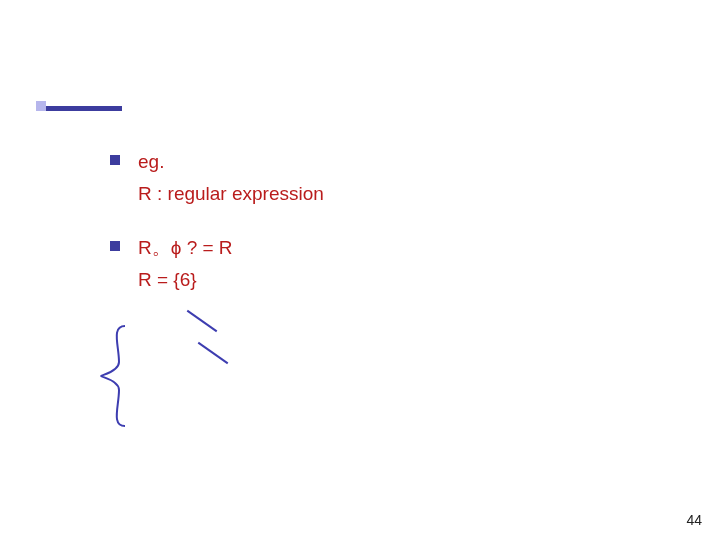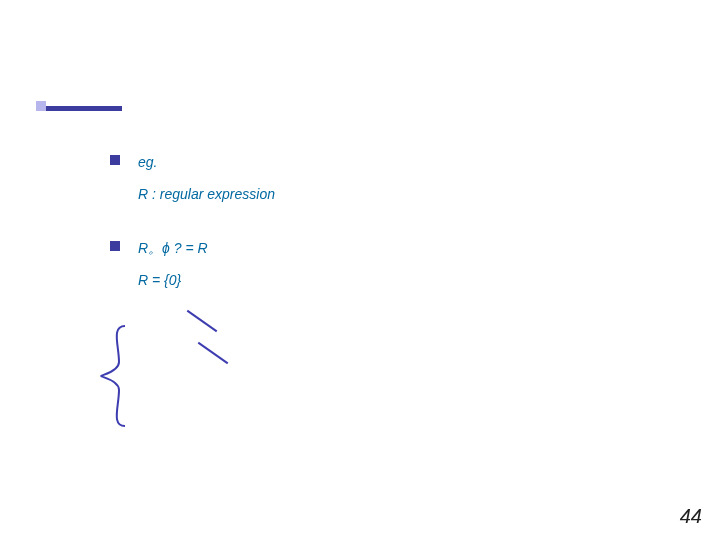--- a/index.html
+++ b/index.html
@@ -40,24 +40,23 @@
   }
   .bullet {
     width: 10px;
     height: 10px;
     background: #3c3c9e;
     margin-top: 9px;
     margin-right: 18px;
     flex: 0 0 auto;
   }
   .text {
-    font-size: 14px;
+    font-size: 19px;
     line-height: 32px;
-    color: #0369a1;
-    font-style: italic;
+    color: #b91c1c;
   }
   .text .line { display: block; white-space: pre; }
   .not-equal {
     position: absolute;
     pointer-events: none;
   }
   .not-equal .slash {
     width: 36px;
     height: 2px;
     background: #3d3db0;
@@ -68,23 +67,22 @@
   .brace-svg {
     position: absolute;
     left: 93px;
     top: 322px;
     pointer-events: none;
   }
   .page-num {
     position: absolute;
     right: 18px;
     bottom: 12px;
-    font-size: 20px;
+    font-size: 14px;
     color: #222;
-    font-style: italic;
   }
 </style>
 </head>
 <body>
 
 <div class="accent-bar"></div>
 <div class="accent-box"></div>
 
 <div class="content">
 
@@ -93,21 +91,21 @@
     <div class="text">
       <span class="line">eg.</span>
       <span class="line">R : regular expression</span>
     </div>
   </div>
 
   <div class="item">
     <div class="bullet"></div>
     <div class="text">
       <span class="line">R。ϕ ? = R</span>
-      <span class="line">R = {0}</span>
+      <span class="line">R = {6}</span>
     </div>
   </div>
 
 </div>
 
 <div class="not-equal" style="left:190px; top:310px;">
   <div class="slash" style="left:-6px; top:10px;"></div>
 </div>
 <div class="not-equal" style="left:201px; top:342px;">
   <div class="slash" style="left:-6px; top:10px;"></div>

